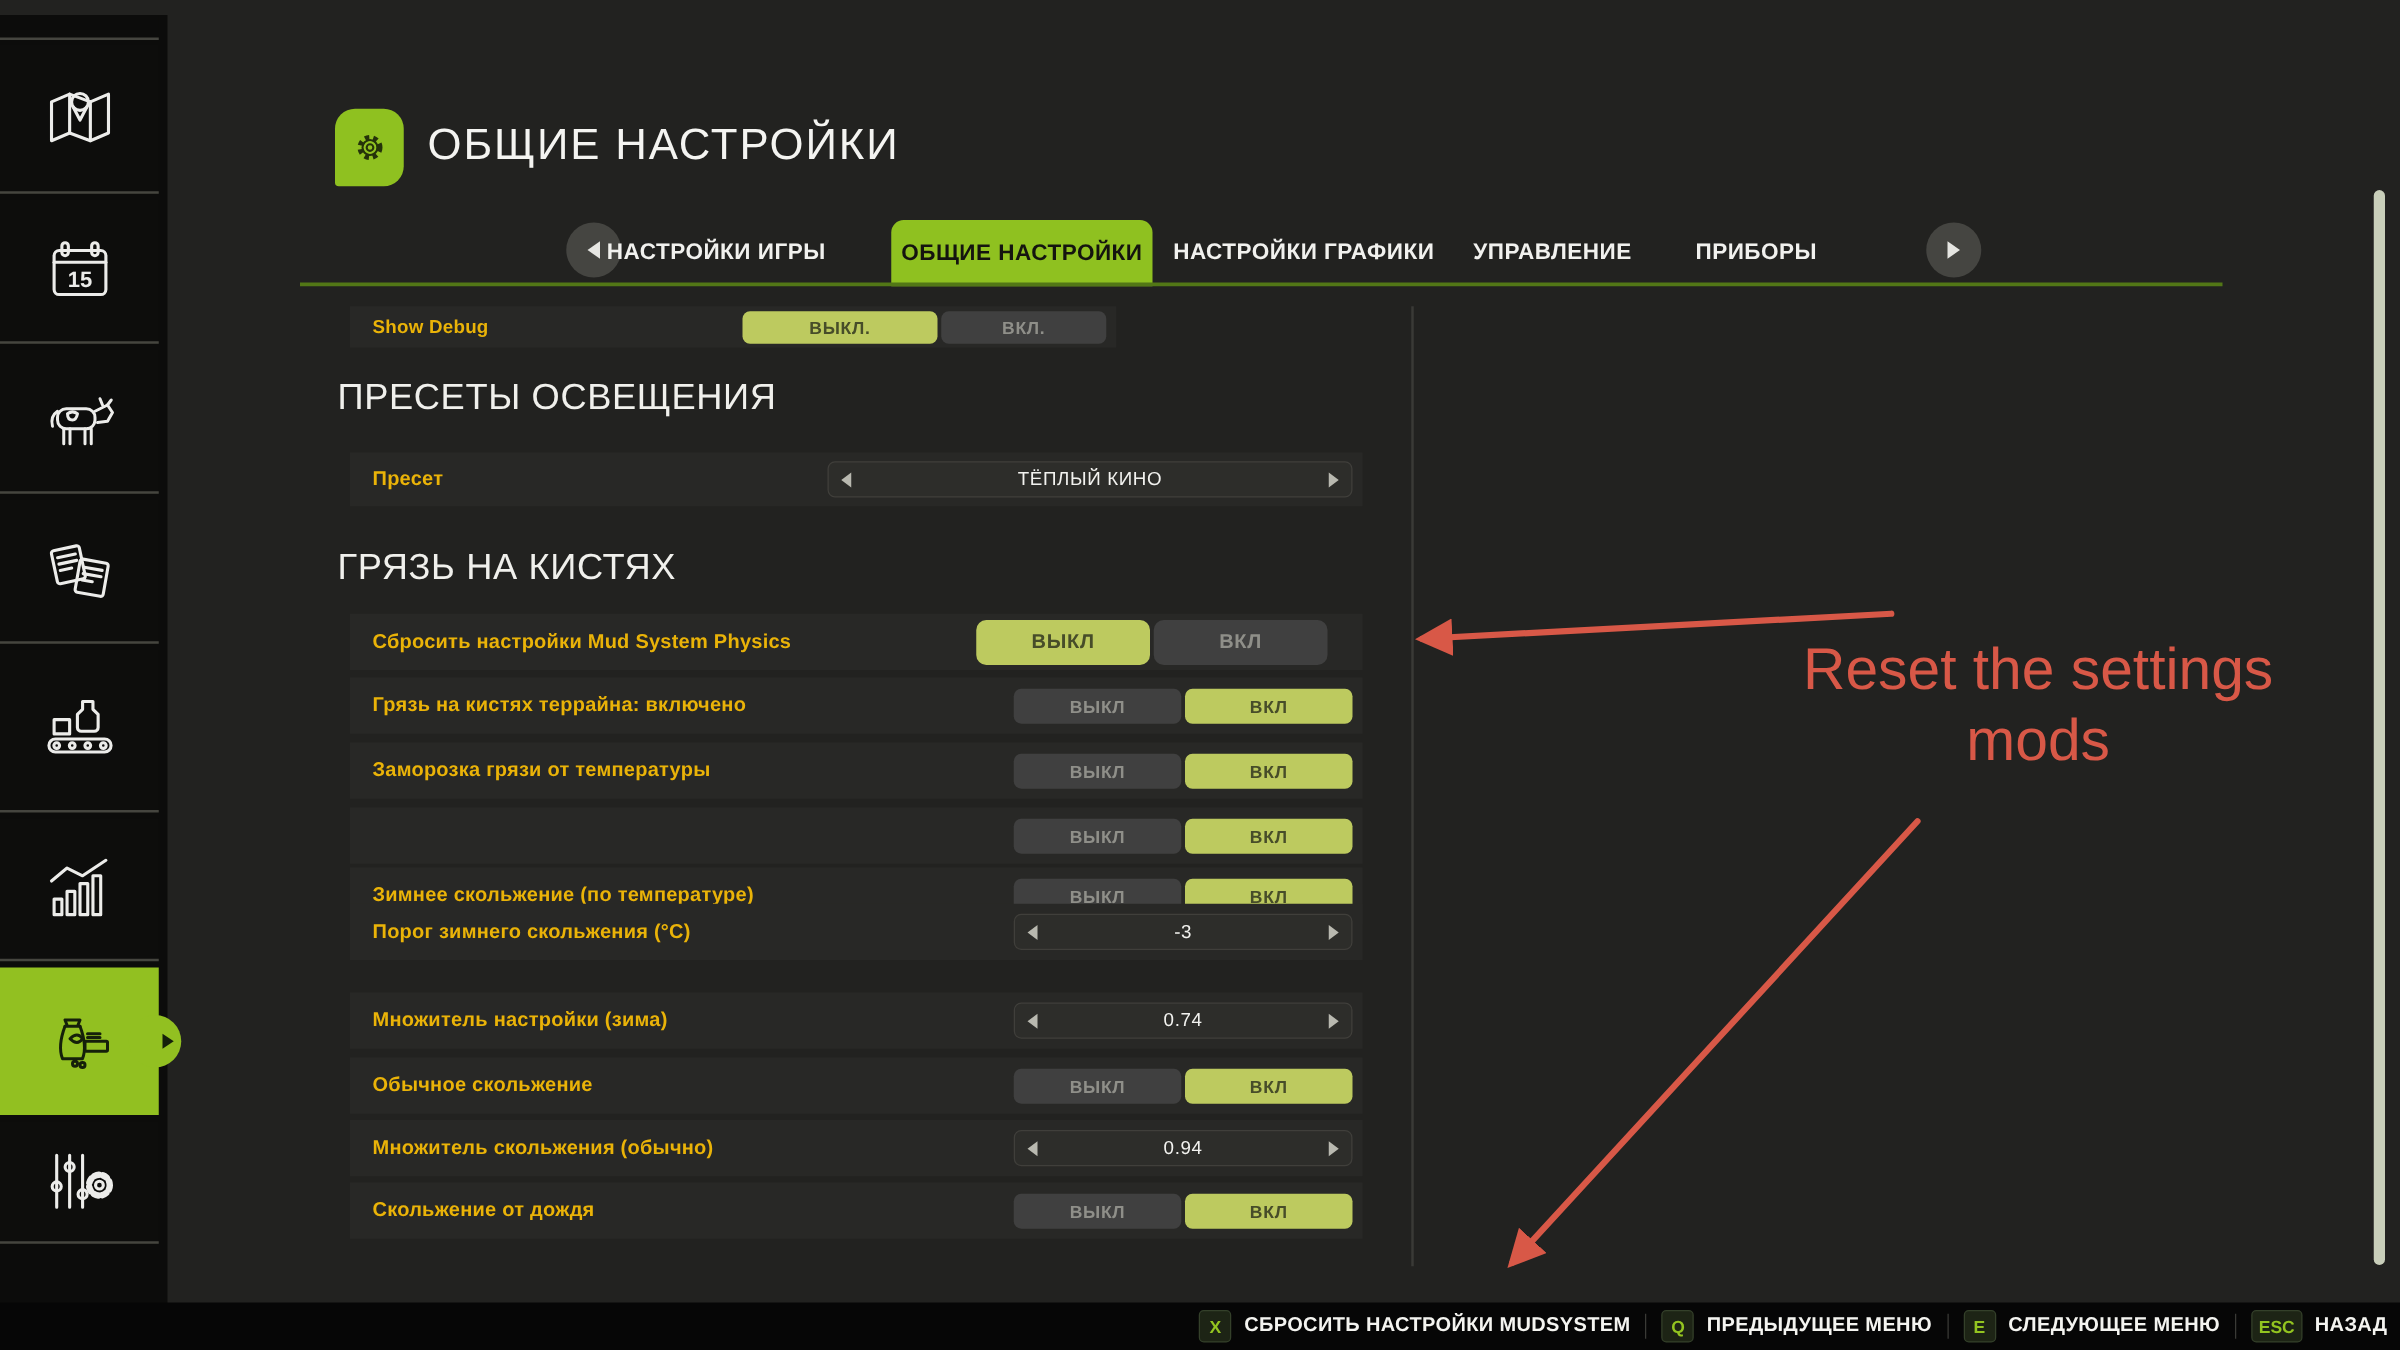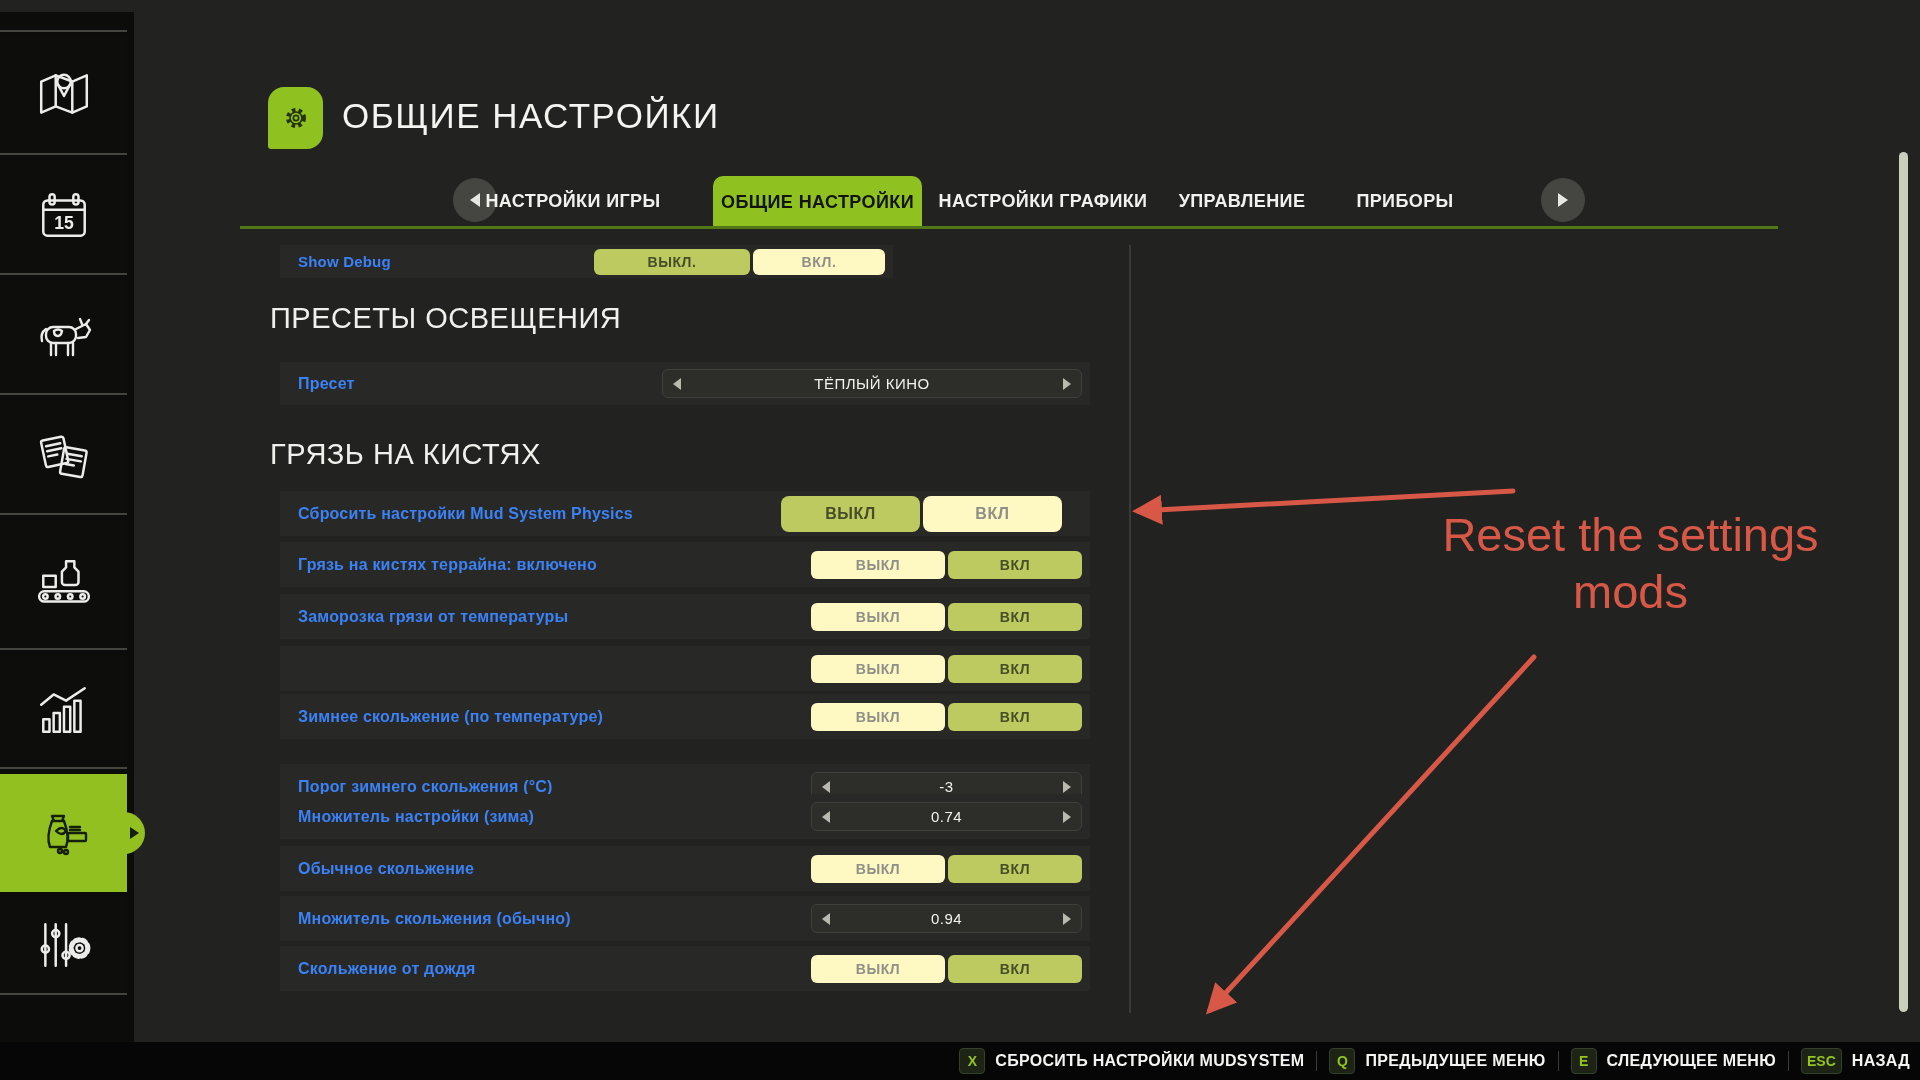--- a/index.html
+++ b/index.html
@@ -30,23 +30,23 @@
   .tab{position:absolute;top:191px;transform:translateX(-50%);color:#f1f1ee;font-size:18px;font-weight:700;
        letter-spacing:.4px;white-space:nowrap;cursor:pointer;}
   .tab-active-box{position:absolute;left:713px;top:176px;width:209px;height:53px;background:#8fc120;
        border-radius:10px 10px 0 0;display:flex;align-items:center;justify-content:center;cursor:pointer;}
   .tab-active-box span{color:#14140f;font-size:18px;font-weight:700;letter-spacing:.4px;white-space:nowrap;}
   .tab-underline{position:absolute;left:240px;top:226px;width:1538px;height:3px;background:#527716;}
   
   .sec-title{position:absolute;left:270px;color:#f0f0ec;font-size:29px;letter-spacing:.5px;}
   .row{position:absolute;left:280px;width:810px;height:45px;background:#282826;box-sizing:border-box;
        display:flex;align-items:center;padding:0 8px 0 18px;}
-  .row .rlabel{color:#3b82f6;font-size:16px;font-weight:700;letter-spacing:.2px;flex:1;}
+  .row .rlabel{color:#eab308;font-size:16px;font-weight:700;letter-spacing:.2px;flex:1;}
   .toggle{display:flex;gap:3px;margin-left:auto;}
-  .tbtn{width:134px;height:28px;border:none;border-radius:6px;background:#fef9c3;color:#8f8f89;
+  .tbtn{width:134px;height:28px;border:none;border-radius:6px;background:#404040;color:#8f8f89;
         font-family:inherit;font-size:14px;font-weight:700;letter-spacing:.6px;cursor:pointer;}
   .tbtn.active{background:#bdca5f;color:#474d29;}
   .toggle.large .tbtn{width:139px;height:36px;border-radius:8px;font-size:16px;}
   .selector{position:relative;margin-left:auto;width:271px;height:29px;background:#2d2d2a;
         border:1px solid #403f3b;border-radius:6px;display:flex;align-items:center;
         justify-content:space-between;padding:0 10px;box-sizing:border-box;}
   .selector.wide{width:420px;}
   .sel-value{position:absolute;left:0;right:0;text-align:center;color:#f2f2ef;font-size:15px;font-weight:400;letter-spacing:.5px;}
   .sel-arrow{border:none;background:none;padding:0;width:0;height:0;cursor:pointer;
         border-top:6px solid transparent;border-bottom:6px solid transparent;z-index:1;}
@@ -242,21 +242,21 @@
   </div>
 
   <div class="row" style="top:694px;">
     <span class="rlabel">Зимнее скольжение (по температуре)</span>
     <div class="toggle">
       <button class="tbtn">ВЫКЛ</button>
       <button class="tbtn active">ВКЛ</button>
     </div>
   </div>
 
-  <div class="row" style="top:764px;">
+  <div class="row" style="top:723px;">
     <span class="rlabel">Порог зимнего скольжения (°C)</span>
     <div class="selector">
       <button class="sel-arrow left"></button>
       <span class="sel-value">-3</span>
       <button class="sel-arrow right"></button>
     </div>
   </div>
 
   <div class="row" style="top:794px;">
     <span class="rlabel">Множитель настройки (зима)</span>

